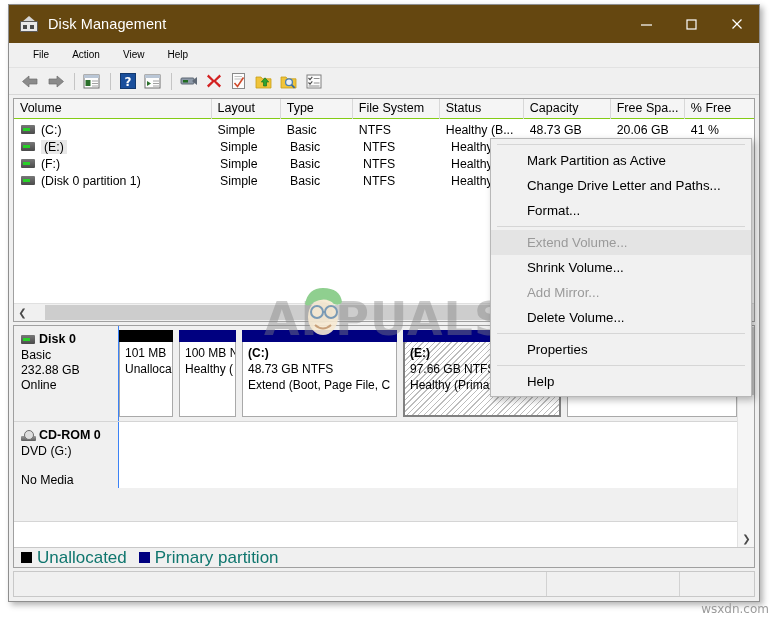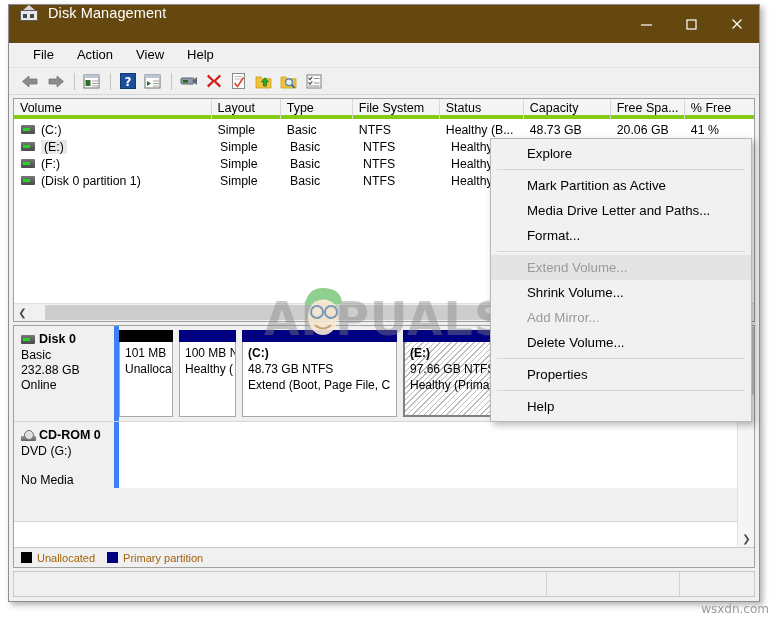--- a/index.html
+++ b/index.html
@@ -23,21 +23,21 @@
     background: #f0f0f0;
     border: 1px solid #8e8e8e;
     box-shadow: 3px 3px 6px rgba(0,0,0,0.30);
     display: flex; flex-direction: column;
   }
 
   
   .titlebar {
     height: 38px;
     background: #654710;
-    display: flex; align-items: flex-start;
+    display: flex; align-items: center;
     flex: none;
     position: relative;
   }
   .titlebar-icon {
     margin-left: 10px; margin-right: 9px;
     width: 20px; height: 16px;
     position: relative;
   }
   .tb-ico-body {
     position: absolute; left: 1px; top: 5px;
@@ -79,21 +79,21 @@
 
   
   .menubar {
     height: 25px; flex: none;
     background: #f0f0f0;
     display: flex; align-items: center;
     padding-left: 14px;
     border-bottom: 1px solid #e2e2e2;
   }
   .menubar .mi {
-    font-size: 13px; color: #000000;
+    font-size: 10px; color: #000000;
     padding: 2px 10px 3px 10px;
     margin-right: 3px;
   }
 
   
   .toolbar {
     height: 27px; flex: none;
     background: #f0f0f0;
     display: flex; align-items: center;
     padding-left: 10px;
@@ -115,21 +115,21 @@
     flex: none;
     height: 224px;
     margin: 3px 4px 0 4px;
     background: #ffffff;
     border: 1px solid #a0a0a0;
     overflow: hidden;
   }
   .hdrrow {
     display: flex; height: 20px;
     background: #f5f5f5;
-    border-bottom: 4px solid #84cc16;
+    border-bottom: 1px solid #84cc16;
   }
   .hcell {
     font-size: 12.5px; color: #000;
     padding: 2px 0 0 6px;
     border-right: 1px solid #d8d8d8;
     overflow: hidden; white-space: nowrap;
     height: 20px;
   }
   .row {
     display: flex; height: 17px; align-items: center;
@@ -193,21 +193,21 @@
   }
   .diskrow {
     display: flex;
     border-bottom: 1px solid #d5d5d5;
   }
   .diskrow.d0 { height: 96px; }
   .diskrow.cd { height: 100px; flex-direction: column; }
   .diskinfo {
     width: 105px; flex: none;
     padding: 6px 0 0 7px;
-    border-right: 5px solid #3b82f6;
+    border-right: 1px solid #3b82f6;
     background: #f0f0f0;
   }
   .disktitle {
     display: flex; align-items: center;
     font-size: 12.5px; font-weight: bold; color: #000;
     margin-bottom: 2px;
   }
   .disktitle .drvicon { margin-right: 4px; }
   .cdicon {
     width: 15px; height: 11px; position: relative; flex: none;
@@ -270,21 +270,21 @@
     flex: none; height: 20px;
     border-top: 1px solid #c8c8c8;
     background: #f0f0f0;
     display: flex; align-items: center;
     padding-left: 7px;
   }
   .lg-item { display: flex; align-items: center; margin-right: 12px; }
   .lg-swatch { width: 11px; height: 11px; margin-right: 5px; }
   .lg-swatch.black { background: #000000; }
   .lg-swatch.blue { background: #000080; }
-  .lg-label { font-size: 11px; color: #a16207; }
+  .lg-label { font-size: 17px; color: #0f766e; }
 
   
   .vscroll {
     position: absolute; right: 0; top: 0; bottom: 0;
     width: 17px; background: #f5f5f5;
     border-left: 1px solid #e2e2e2;
   }
   .vs-thumb {
     position: absolute; left: 1px; top: 1px;
     width: 15px; height: 68px; background: #cdcdcd;
@@ -650,24 +650,23 @@
 
     <div class="statusbar">
       <div class="sb-seg s1"></div>
       <div class="sb-seg s2"></div>
       <div class="sb-seg s3"></div>
     </div>
 
   </div>
 
   <div class="ctxmenu">
-    <div class="ctxitem">Explore</div>
     <div class="ctxsep"></div>
     <div class="ctxitem">Mark Partition as Active</div>
-    <div class="ctxitem">Media Drive Letter and Paths...</div>
+    <div class="ctxitem">Change Drive Letter and Paths...</div>
     <div class="ctxitem">Format...</div>
     <div class="ctxsep"></div>
     <div class="ctxitem disabled highlight">Extend Volume...</div>
     <div class="ctxitem">Shrink Volume...</div>
     <div class="ctxitem disabled">Add Mirror...</div>
     <div class="ctxitem">Delete Volume...</div>
     <div class="ctxsep"></div>
     <div class="ctxitem">Properties</div>
     <div class="ctxsep"></div>
     <div class="ctxitem">Help</div>

